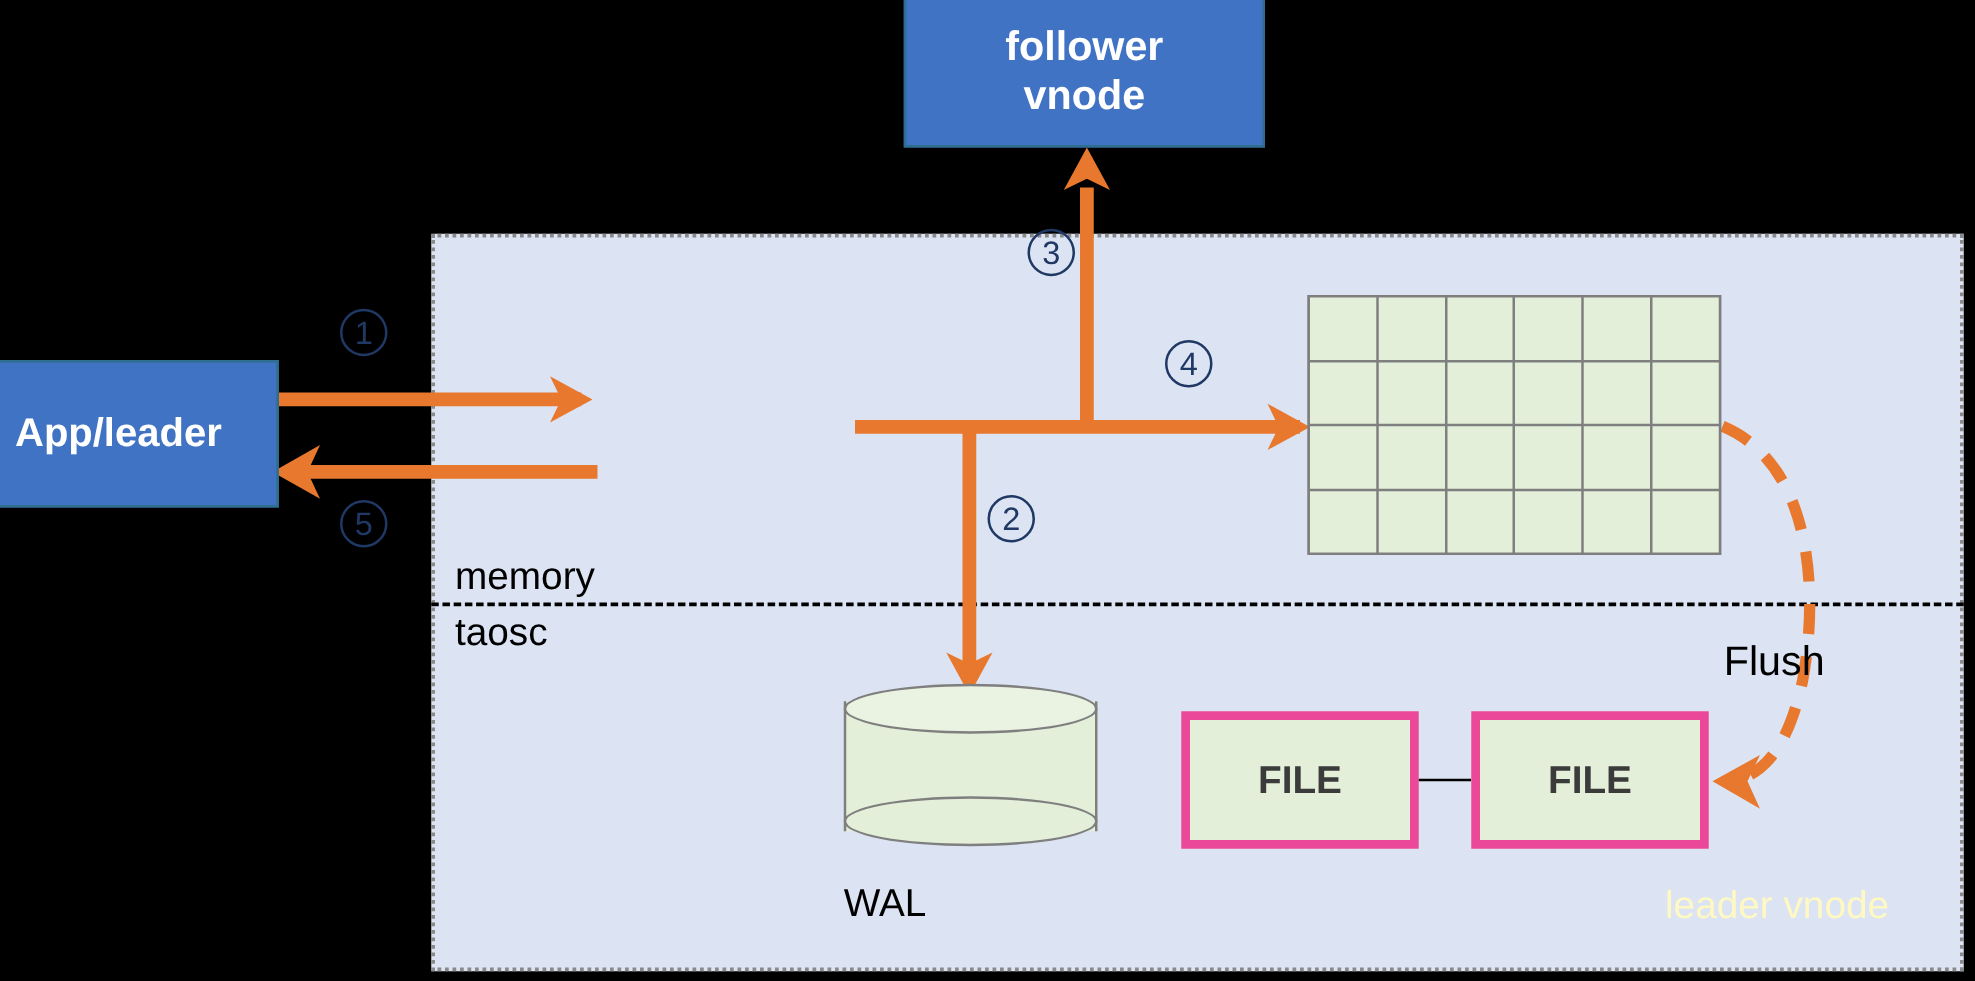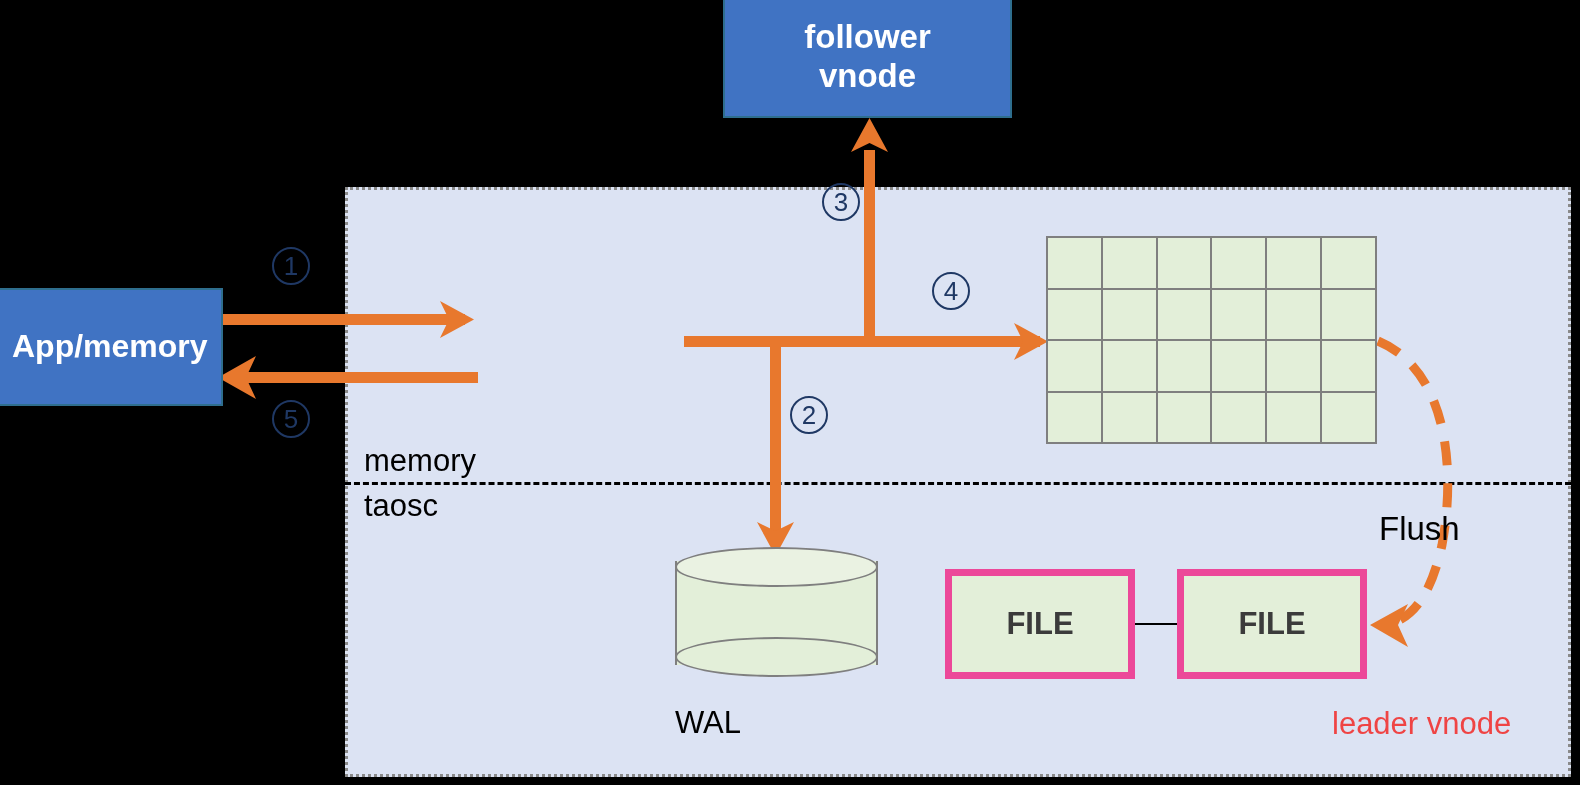--- a/index.html
+++ b/index.html
@@ -183,21 +183,21 @@
   }
   #memory-label { left: 364px; top: 443px; text-align: center; }
   #disk-label   { left: 364px; top: 488px; }
 
   
   #leader-vnode-label {
     position: absolute;
     left: 1332px;
     top: 706px;
     font-size: 31px;
-    color: #ef4444;
+    color: #fef9c3;
   }
 
   
   #flush-label {
     position: absolute;
     left: 1379px;
     top: 510px;
     font-size: 33px;
     color: #000000;
   }
@@ -293,21 +293,21 @@
   </svg>
 
   <div class="blue-box" id="follower-vnode">
     <div>
       <div>follower</div>
       <div>vnode</div>
     </div>
   </div>
 
   <div class="blue-box" id="app-taosc">
-    <span>App/memory</span>
+    <span>App/leader</span>
   </div>
 
 
   <div id="memtable">
     <div class="cell"></div>
     <div class="cell"></div>
     <div class="cell"></div>
     <div class="cell"></div>
     <div class="cell"></div>
     <div class="cell"></div>

